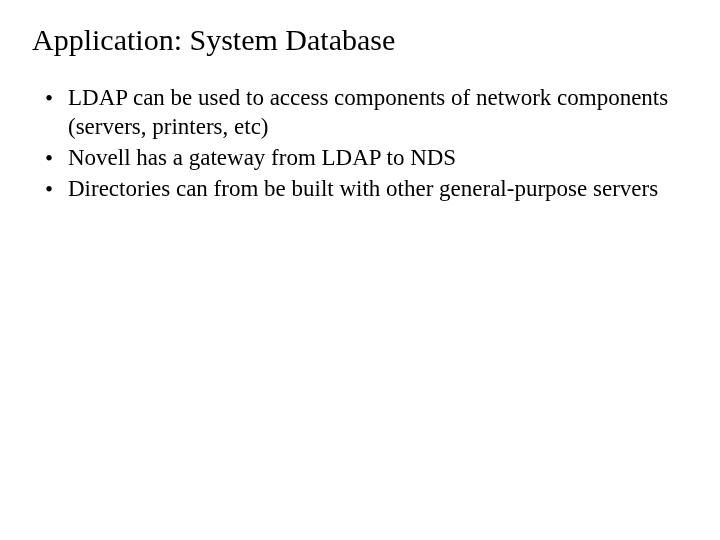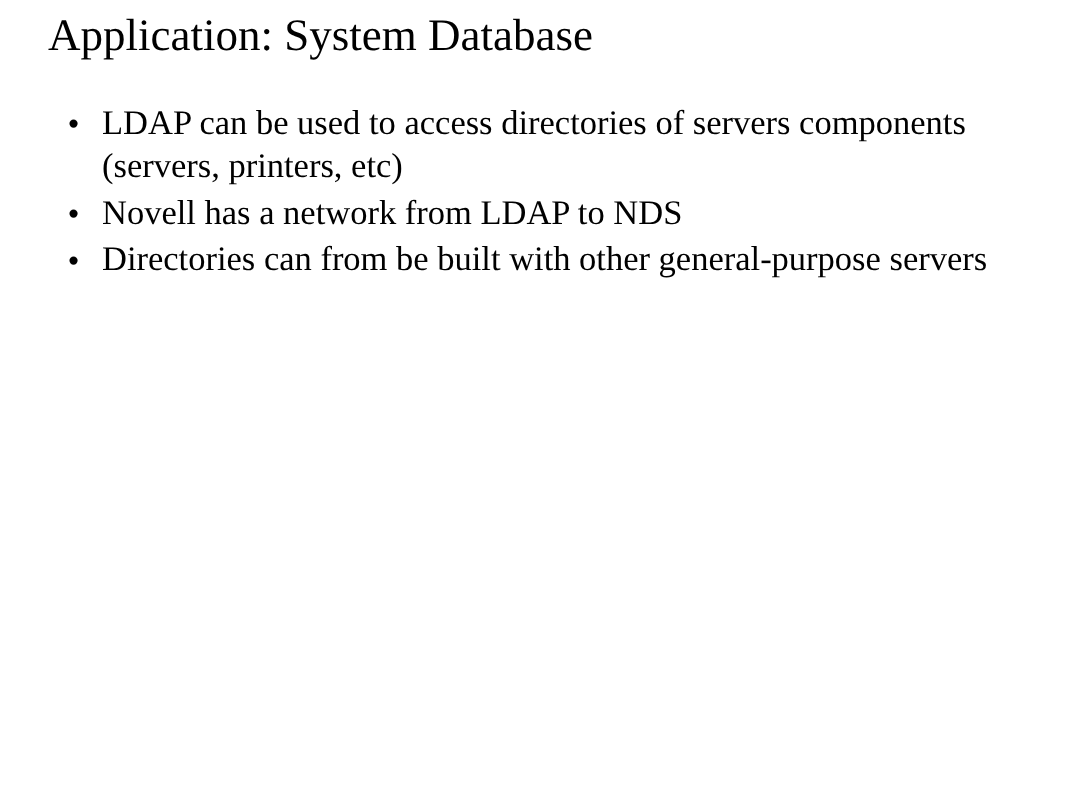--- a/index.html
+++ b/index.html
@@ -10,21 +10,21 @@
     html, body {
       width: 720px;
       height: 540px;
       background: #ffffff;
       font-family: "Times New Roman", Times, serif;
       color: #000000;
     }
     .slide {
       width: 100%;
       height: 100%;
-      padding: 6px 30px 30px 30px;
+      padding: 22px 30px 30px 30px;
     }
     .title {
       font-size: 30px;
       font-weight: 400;
       margin-left: 2px;
       margin-bottom: 26px;
       line-height: 1.2;
     }
     .bullets {
       list-style: none;
@@ -49,24 +49,24 @@
     }
   </style>
 </head>
 <body>
 
 <div class="slide">
   <h1 class="title">Application: System Database</h1>
   <ul class="bullets">
     <li class="bullet-item">
       <span class="bullet-marker">•</span>
-      <span class="bullet-text">LDAP can be used to access directories of servers components (servers, printers, etc)</span>
+      <span class="bullet-text">LDAP can be used to access components of network components (servers, printers, etc)</span>
     </li>
     <li class="bullet-item">
       <span class="bullet-marker">•</span>
-      <span class="bullet-text">Novell has a network from LDAP to NDS</span>
+      <span class="bullet-text">Novell has a gateway from LDAP to NDS</span>
     </li>
     <li class="bullet-item">
       <span class="bullet-marker">•</span>
       <span class="bullet-text">Directories can from be built with other general-purpose servers</span>
     </li>
   </ul>
 </div>
 
 </body></html>

